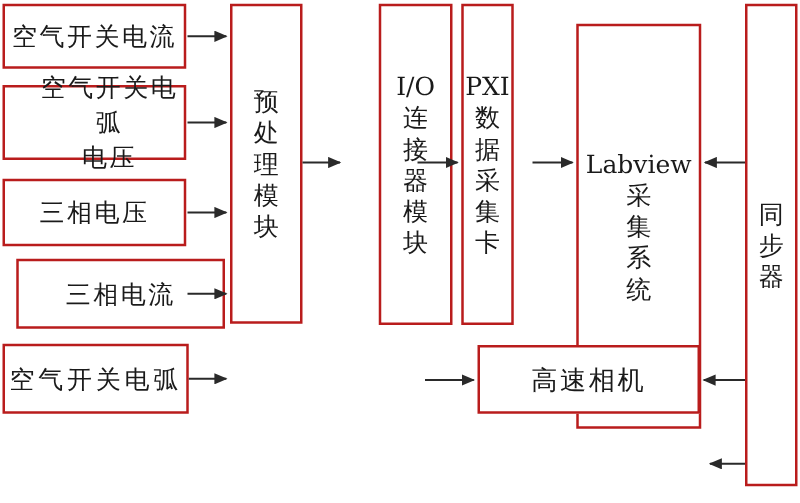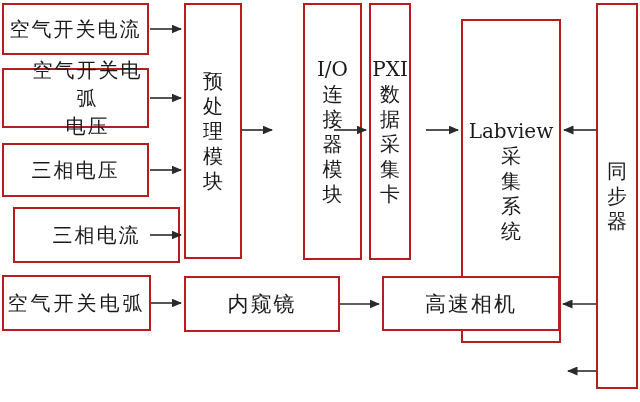--- a/index.html
+++ b/index.html
@@ -73,21 +73,20 @@
   <div class="node v-label" style="left:461px; top:19px; width:100px; height:324px;">Labview
 采
 集
 系
 统</div>
 
   <div class="node v-label" style="left:596px; top:3px; width:42px; height:386px;">同
 步
 器</div>
 
-  <div class="node h-label-lg" style="left:184px; top:276px; width:156px; height:56px;">内窥镜</div>
 
   <div class="node h-label-lg" style="left:382px; top:276px; width:178px; height:55px;">高速相机</div>
 
   <svg class="arrows" viewBox="0 0 640 402" xmlns="http://www.w3.org/2000/svg">
     <defs>
       <marker id="ah" markerWidth="11" markerHeight="9" refX="9.5" refY="4.5" orient="auto" markerUnits="userSpaceOnUse">
         <path d="M0,0 L10.5,4.5 L0,9 Z" fill="#2a2a2a"></path>
       </marker>
     </defs>
     <g stroke="#2a2a2a" stroke-width="1.6">

